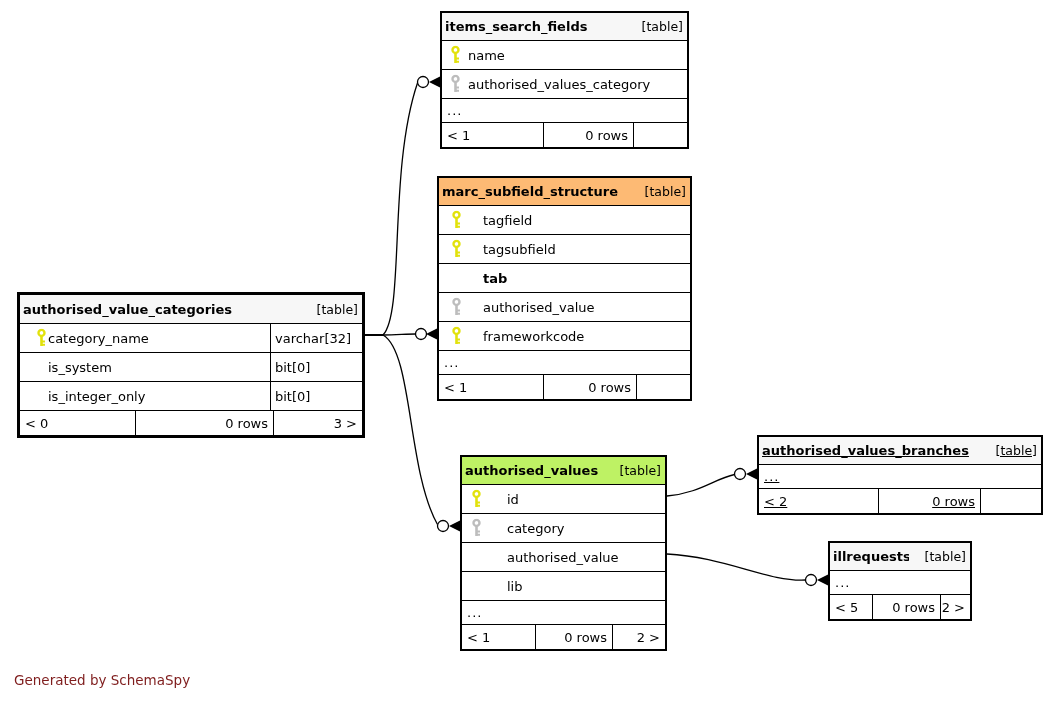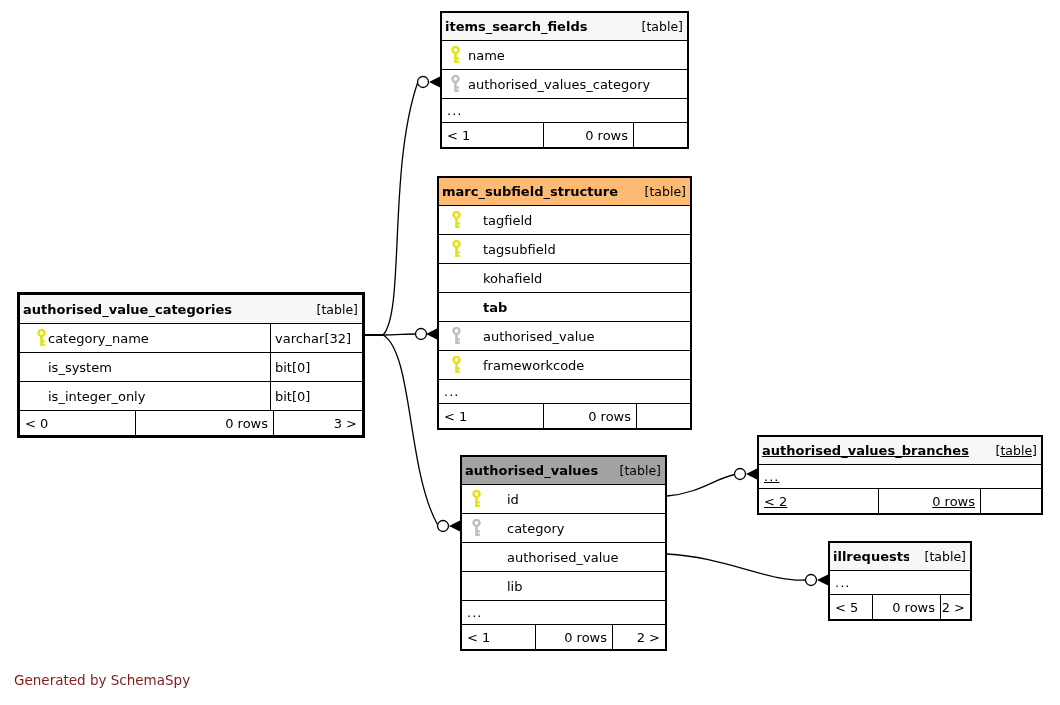--- a/index.html
+++ b/index.html
@@ -125,23 +125,20 @@
       <div class="col-row">
         <svg width="11" height="19" viewBox="0 0 11 19" class="key-ico" style="left: 12px;">
           <circle cx="5.5" cy="4.4" r="3" fill="none" stroke="#e2e20c" stroke-width="2.4"></circle>
           <line x1="5.5" y1="7.4" x2="5.5" y2="17.5" stroke="#e2e20c" stroke-width="2.6"></line>
           <line x1="5.5" y1="13" x2="9" y2="13" stroke="#e2e20c" stroke-width="1.9"></line>
           <line x1="5.5" y1="16.2" x2="9" y2="16.2" stroke="#e2e20c" stroke-width="1.9"></line>
         </svg>
         <span class="cname" style="margin-left: 44px; text-align: center;">tagsubfield</span>
       </div>
       <div class="col-row">
-        <span class="cname" style="margin-left: 44px;">kohafield</span>
-      </div>
-      <div class="col-row">
         <span class="cname" style="margin-left: 44px; font-weight: bold;">tab</span>
       </div>
       <div class="col-row">
         <svg width="11" height="19" viewBox="0 0 11 19" class="key-ico" style="left: 12px;">
           <circle cx="5.5" cy="4.4" r="3" fill="none" stroke="#bdbdbd" stroke-width="2.4"></circle>
           <line x1="5.5" y1="7.4" x2="5.5" y2="17.5" stroke="#bdbdbd" stroke-width="2.6"></line>
           <line x1="5.5" y1="13" x2="9" y2="13" stroke="#bdbdbd" stroke-width="1.9"></line>
           <line x1="5.5" y1="16.2" x2="9" y2="16.2" stroke="#bdbdbd" stroke-width="1.9"></line>
         </svg>
         <span class="cname" style="margin-left: 44px;">authorised_value</span>
@@ -187,21 +184,21 @@
         <span class="ctype" style="width: 92px;">bit[0]</span>
       </div>
       <div class="tfoot" style="grid-template-columns: 115px 138px auto;">
         <span>&lt; 0</span>
         <span>0 rows</span>
         <span>3 &gt;</span>
       </div>
     </div>
 
   <div class="db-table" style="left:460px; top:455px; width:207px;">
-      <div class="hdr" style="background: #a3a3a3;">
+      <div class="hdr" style="background: #bef264;">
         <span class="tname">authorised_values</span>
         <span class="ttype">[table]</span>
       </div>
       <div class="col-row">
         <svg width="11" height="19" viewBox="0 0 11 19" class="key-ico" style="left: 9px;">
           <circle cx="5.5" cy="4.4" r="3" fill="none" stroke="#e2e20c" stroke-width="2.4"></circle>
           <line x1="5.5" y1="7.4" x2="5.5" y2="17.5" stroke="#e2e20c" stroke-width="2.6"></line>
           <line x1="5.5" y1="13" x2="9" y2="13" stroke="#e2e20c" stroke-width="1.9"></line>
           <line x1="5.5" y1="16.2" x2="9" y2="16.2" stroke="#e2e20c" stroke-width="1.9"></line>
         </svg>

